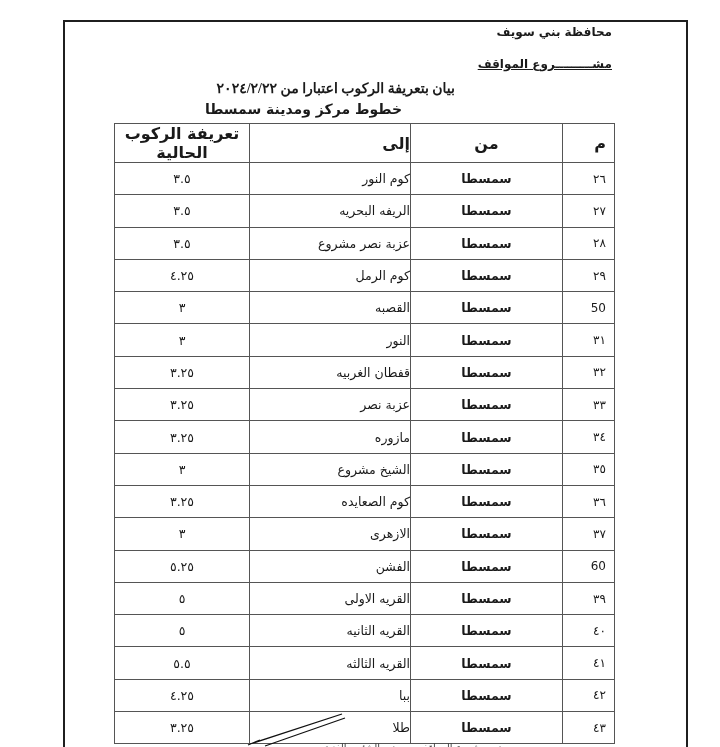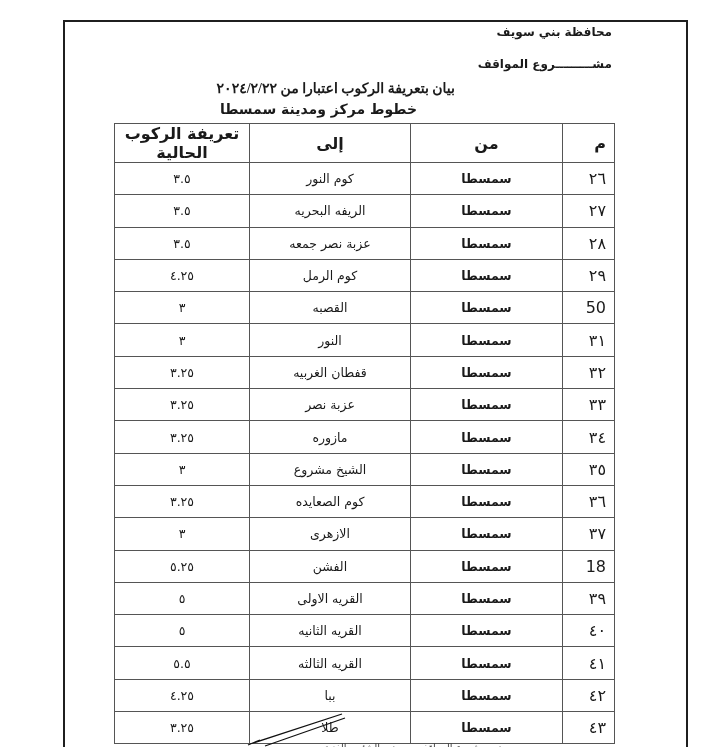--- a/index.html
+++ b/index.html
@@ -38,20 +38,21 @@
     }
     .project {
       position: absolute;
       right: 108px;
       top: 56px;
       font-size: 12px;
       font-weight: bold;
       direction: rtl;
       text-align: right;
       line-height: 16px;
+      text-decoration: underline;
     }
     .title {
       position: absolute;
       left: 0;
       width: 720px;
       top: 80px;
       text-align: center;
       font-size: 14px;
       font-weight: bold;
       direction: rtl;
@@ -59,21 +60,21 @@
     }
     .title .t1 {
       position: absolute;
       right: 265px;
       top: 0;
       white-space: nowrap;
       font-family: Liberation Serif, serif;
     }
     .title .t2 {
       position: absolute;
-      right: 303px;
+      right: 318px;
       top: 20px;
       white-space: nowrap;
       margin-left: 32px;
     }
     table.fares {
       position: absolute;
       left: 114px;
       top: 123px;
       width: 499px;
       border-collapse: collapse;
@@ -96,23 +97,23 @@
       width: 52px;
       text-align: right;
       padding-right: 8px;
       box-sizing: border-box;
     }
     table.fares td.col-from {
       width: 151px;
       font-weight: bold;
     }
     table.fares th.col-from { width: 151px; }
-    table.fares th.col-to, table.fares td.col-to { width: 160px; }
+    table.fares th.col-to, table.fares td.col-to { width: 160px; text-align: right; }
     table.fares th.col-fare, table.fares td.col-fare { width: 134px; }
-    table.fares td.col-num { font-size: 16px; }
+    table.fares td.col-num { font-size: 12px; }
     .signature {
       position: absolute;
       left: 230px;
       top: 712px;
       width: 120px;
       height: 35px;
       pointer-events: none;
     }
     .footer {
       position: absolute;
@@ -160,21 +161,21 @@
       </tr>
       <tr>
         <td class="col-num">٢٧</td>
         <td class="col-from">سمسطا</td>
         <td class="col-to">الريفه البحريه</td>
         <td class="col-fare">٣.٥</td>
       </tr>
       <tr>
         <td class="col-num">٢٨</td>
         <td class="col-from">سمسطا</td>
-        <td class="col-to">عزبة نصر جمعه</td>
+        <td class="col-to">عزبة نصر مشروع</td>
         <td class="col-fare">٣.٥</td>
       </tr>
       <tr>
         <td class="col-num">٢٩</td>
         <td class="col-from">سمسطا</td>
         <td class="col-to">كوم الرمل</td>
         <td class="col-fare">٤.٢٥</td>
       </tr>
       <tr>
         <td class="col-num">50</td>
@@ -218,21 +219,21 @@
         <td class="col-to">كوم الصعايده</td>
         <td class="col-fare">٣.٢٥</td>
       </tr>
       <tr>
         <td class="col-num">٣٧</td>
         <td class="col-from">سمسطا</td>
         <td class="col-to">الازهرى</td>
         <td class="col-fare">٣</td>
       </tr>
       <tr>
-        <td class="col-num">18</td>
+        <td class="col-num">60</td>
         <td class="col-from">سمسطا</td>
         <td class="col-to">الفشن</td>
         <td class="col-fare">٥.٢٥</td>
       </tr>
       <tr>
         <td class="col-num">٣٩</td>
         <td class="col-from">سمسطا</td>
         <td class="col-to">القريه الاولى</td>
         <td class="col-fare">٥</td>
       </tr>

